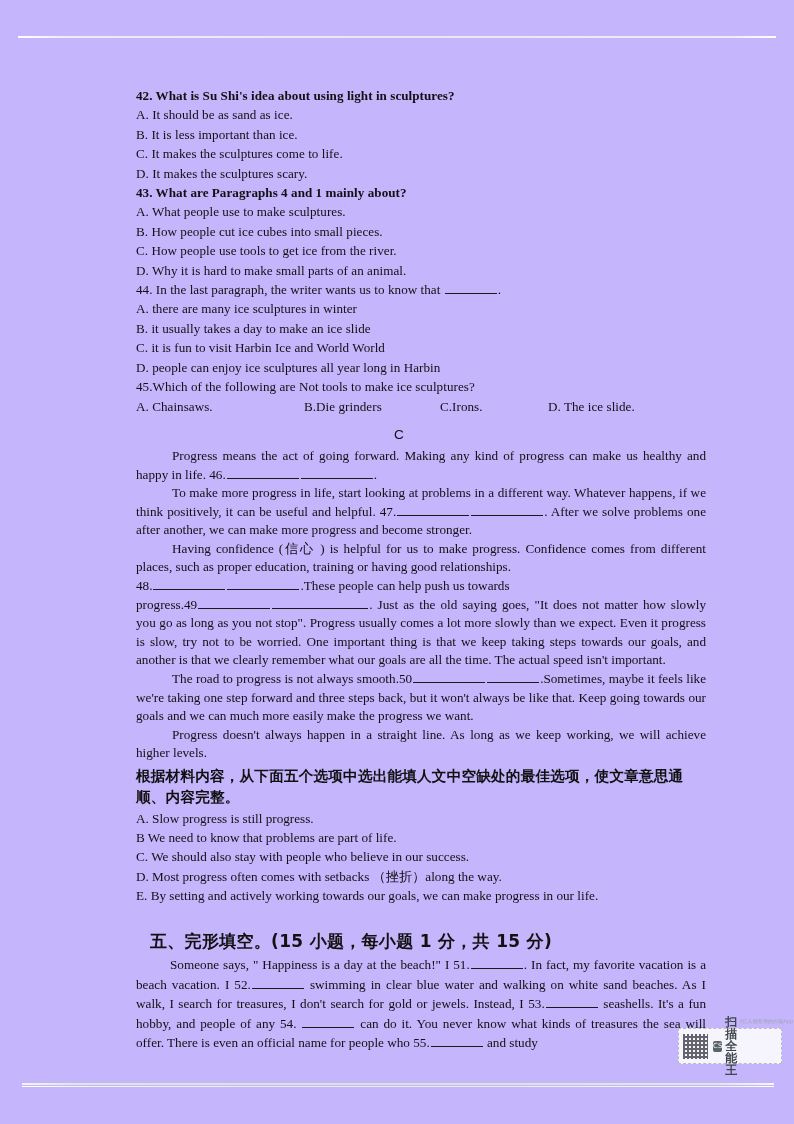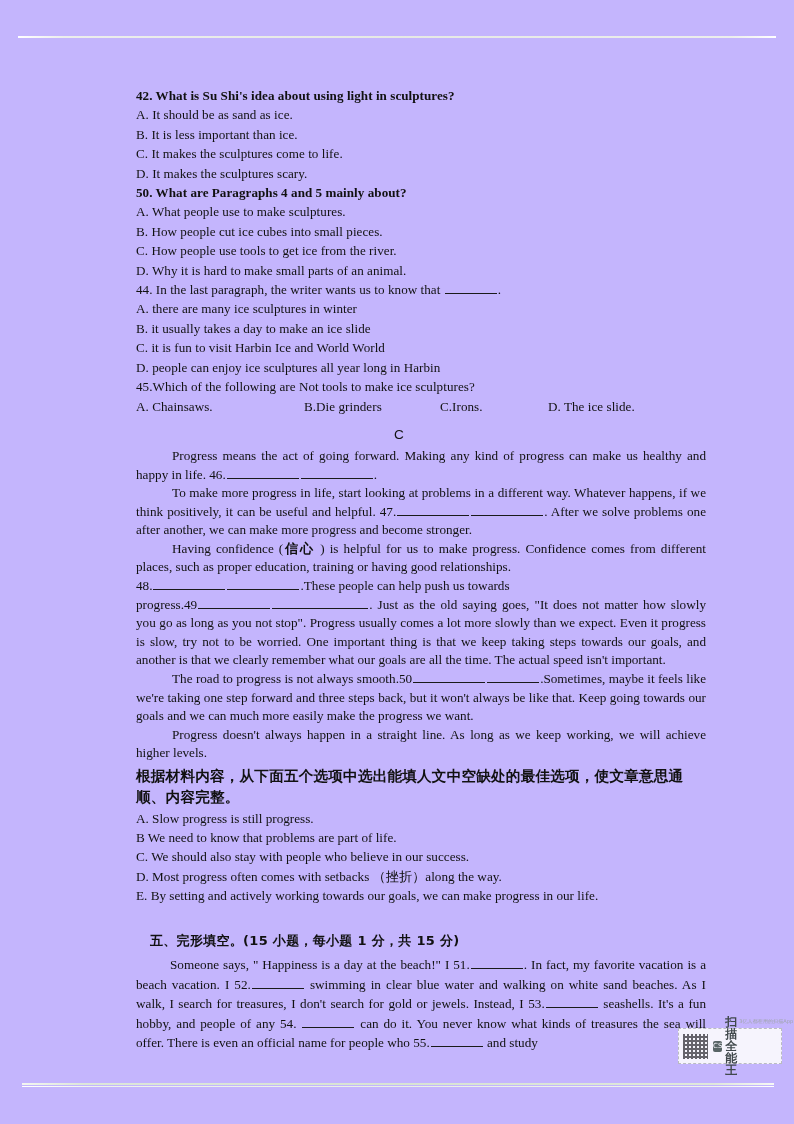--- a/index.html
+++ b/index.html
@@ -104,21 +104,21 @@
     vertical-align: baseline;
     height: 12px;
     margin: 0 1px;
   }
   .b-sm { width: 52px; }
   .b-md { width: 72px; }
   .b-lg { width: 96px; }
 
   .cn {
     font-family: "DejaVu Sans", "Liberation Sans", sans-serif;
-    font-weight: 700;
+    font-weight: 400;
     margin-top: 13px;
   }
 
   .cn-instr {
     font-family: "DejaVu Sans", sans-serif;
     font-weight: 700;
     font-size: 14.6px;
     line-height: 21px;
     margin-top: 2px;
     letter-spacing: 0.2px;
@@ -127,21 +127,21 @@
   .choice-list {
     font-size: 13.2px;
     line-height: 19.2px;
     margin-top: 2px;
     font-family: Liberation Serif, serif;
   }
 
   .cloze-heading {
     font-family: "DejaVu Sans", sans-serif;
     font-weight: 700;
-    font-size: 13px;
+    font-size: 17px;
     line-height: 20px;
     margin-top: 26px;
     margin-left: 14px;
     letter-spacing: 0.3px;
   }
 
   .cloze-body {
     margin-top: 4px;
     font-size: 13.2px;
     line-height: 19.6px;
@@ -225,21 +225,21 @@
   <div class="content">
 
     <div class="mcq">
 
       <div class="line q">42. What is Su Shi's idea about using light in sculptures?</div>
       <div class="line">A. It should be as sand as ice.</div>
       <div class="line">B. It is less important than ice.</div>
       <div class="line">C. It makes the sculptures come to life.</div>
       <div class="line">D. It makes the sculptures scary.</div>
 
-      <div class="line q">50. What are Paragraphs 4 and 5 mainly about?</div>
+      <div class="line q">43. What are Paragraphs 4 and 1 mainly about?</div>
       <div class="line">A. What people use to make sculptures.</div>
       <div class="line">B. How people cut ice cubes into small pieces.</div>
       <div class="line">C. How people use tools to get ice from the river.</div>
       <div class="line">D. Why it is hard to make small parts of an animal.</div>
 
       <div class="line"><span>44. In the last paragraph, the writer wants us to know that </span><span class="blank b-sm"></span><span>.</span></div>
       <div class="line">A. there are many ice sculptures in winter</div>
       <div class="line">B. it usually takes a day to make an ice slide</div>
       <div class="line">C. it is fun to visit Harbin Ice and World World</div>
       <div class="line">D. people can enjoy ice sculptures all year long in Harbin</div>

